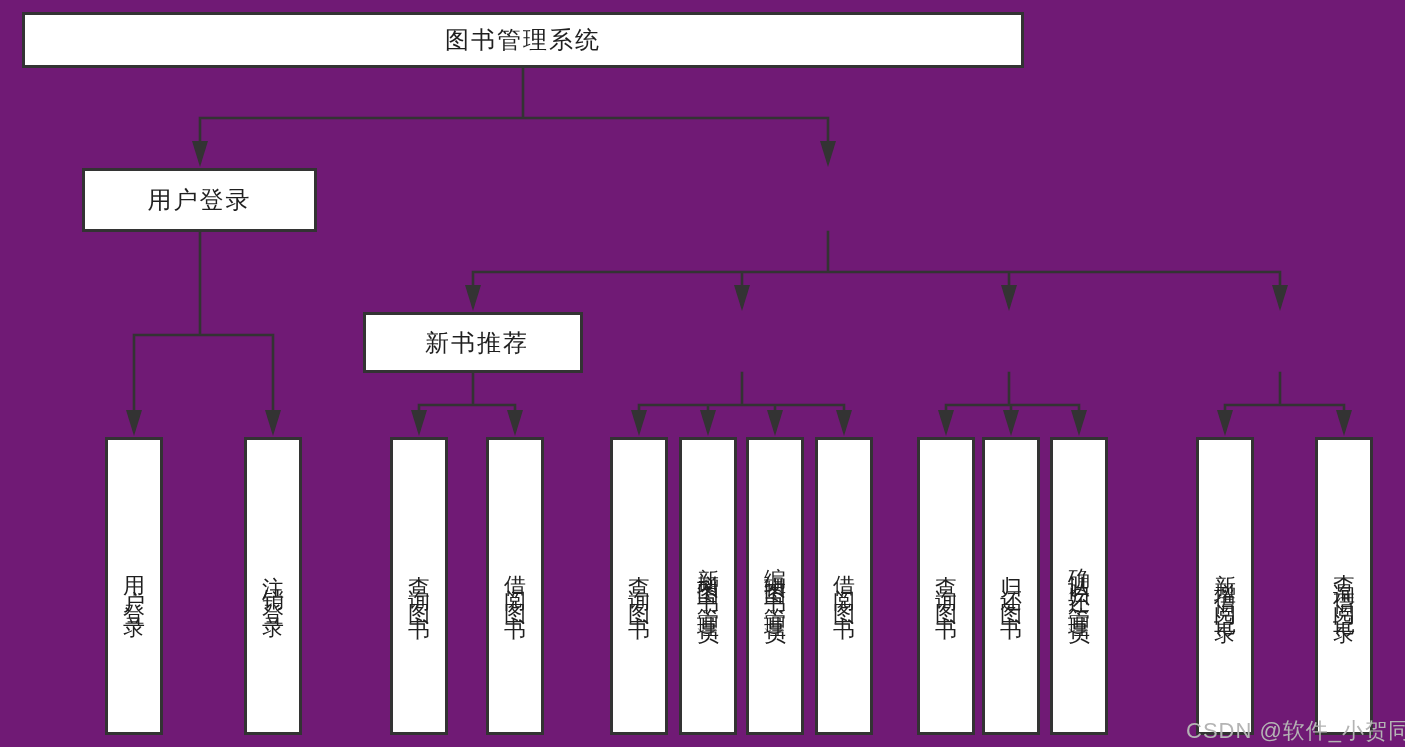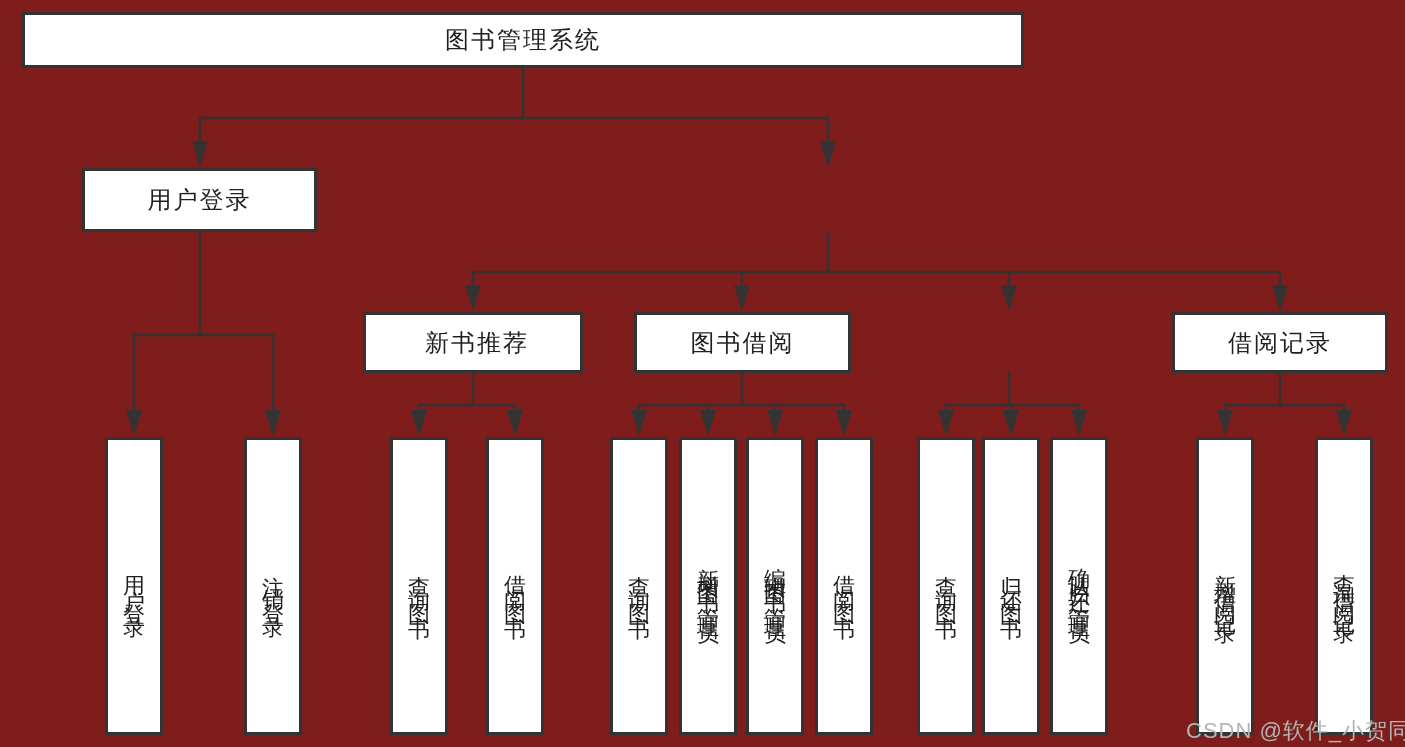--- a/index.html
+++ b/index.html
@@ -2,21 +2,21 @@
 <html><head>
 <meta charset="utf-8">
 <style>
   * { margin:0; padding:0; box-sizing:border-box; }
   html,body { background:#ffffff; }
   body {
     width:1405px; height:747px;
     font-family:"Liberation Sans", sans-serif;
     position:relative; overflow:hidden;
   }
-  .stage { position:relative; width:1405px; height:747px; background:#7f1d1d; }
+  .stage { position:relative; width:1405px; height:747px; background:#701a75; }
   svg.wires { position:absolute; left:0; top:0; z-index:1; }
 
   .node {
     position:absolute; background:#ffffff;
     border:3px solid #333333; z-index:2;
     display:flex; align-items:center; justify-content:center;
     font-size:24px; color:#1f1f1f; letter-spacing:2px; white-space:nowrap;
   }
   .vnode {
     position:absolute; background:#ffffff;
@@ -71,22 +71,20 @@
       <polygon points="1217,410 1233,410 1225,436"></polygon>
       <polygon points="1336,410 1352,410 1344,436"></polygon>
     </g>
   </svg>
 
   <div class="node" style="left:22px; top:12px; width:1002px; height:56px;">图书管理系统</div>
 
   <div class="node" style="left:82px; top:168px; width:235px; height:64px;">用户登录</div>
 
   <div class="node" style="left:363px; top:312px; width:220px; height:61px;padding-left:8px;">新书推荐</div>
-  <div class="node" style="left:634px; top:312px; width:217px; height:61px;">图书借阅</div>
-  <div class="node" style="left:1172px; top:312px; width:216px; height:61px;">借阅记录</div>
 
   <div class="vnode ls14" style="left:105px;">用户登录</div>
   <div class="vnode ls14" style="left:244px;">注销登录</div>
   <div class="vnode ls14" style="left:390px;">查询图书</div>
   <div class="vnode ls14" style="left:486px;">借阅图书</div>
   <div class="vnode ls14" style="left:610px;">查询图书</div>
   <div class="vnode ls8" style="left:679px;">新增图书（管理员）</div>
   <div class="vnode ls8" style="left:746px;">编辑图书（管理员）</div>
   <div class="vnode ls14" style="left:815px;">借阅图书</div>
   <div class="vnode ls14" style="left:917px;">查询图书</div>

